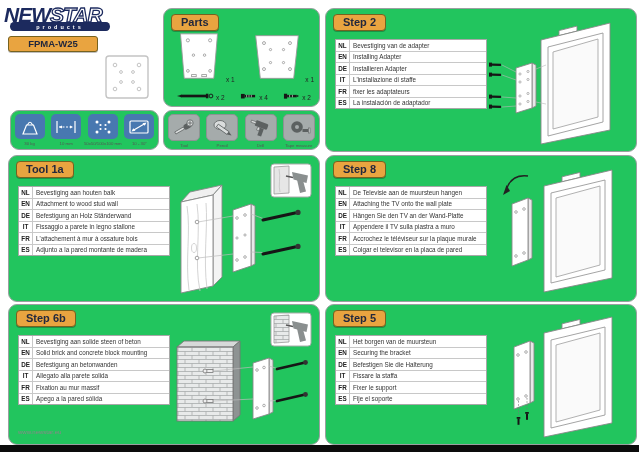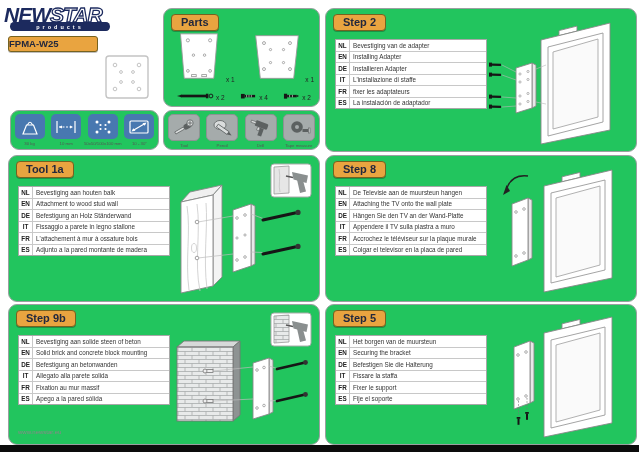--- a/index.html
+++ b/index.html
@@ -28,21 +28,21 @@
   .qty{font-size:6.5px;color:#222;white-space:nowrap;}
   
   .logo{position:absolute;left:4px;top:4px;width:130px;}
   .logo-line{font-style:italic;font-weight:bold;font-size:21px;letter-spacing:-1px;line-height:22px;white-space:nowrap;}
   .logo-new{color:#1C2A5E;}
   .logo-star{color:#fff;-webkit-text-stroke:1.3px #1C2A5E;text-shadow:0 0 0 #1C2A5E;}
   .logo-banner{margin-left:6px;margin-top:-4px;width:100px;height:9px;background:#1C2A5E;
                border-radius:4px/50%;display:flex;align-items:center;justify-content:center;}
   .logo-banner span{color:#fff;font-size:5.5px;letter-spacing:3px;font-weight:bold;}
   .model-badge{margin-left:4px;margin-top:5px;width:88px;background:#E9A440;border:1px solid #76621f;
-               border-radius:3px;text-align:left;font-size:9.5px;font-weight:bold;color:#23283c;
+               border-radius:3px;text-align:center;font-size:9.5px;font-weight:bold;color:#23283c;
                padding:1px 0 2px;box-shadow:0 1px 0 rgba(0,0,0,.25);}
   .website{position:absolute;left:18px;top:429px;font-size:6px;color:#888;}
   .bottom-bar{position:absolute;left:0;top:445px;width:639px;height:7px;background:#0c0c0c;}
 </style>
 </head>
 <body>
 
 <div class="page">
 
   <div class="logo">
@@ -336,21 +336,21 @@
         <polygon points="107,5 122,4 122,31 107,32" fill="#e6e6e6" stroke="#999" stroke-width="0.8"></polygon>
         <path d="M112,7 C 114,15 111,24 113,30" stroke="#bfbfbf" fill="none" stroke-width="0.7"></path>
         <line x1="119" y1="14" x2="126" y2="15.5" stroke="#555" stroke-width="1.5"></line>
         <polygon points="125,10 141,13.5 139.5,21 126.5,17.5" fill="#8a8f8f"></polygon>
         <polygon points="130,17.5 133,31 139,29.5 135.5,16.5" fill="#8a8f8f"></polygon>
       </g>
     </svg>
   </div>
 
   <div class="panel" style="left:8px;top:304px;width:310px;height:139px">
-    <div class="badge">Step 9b</div>
+    <div class="badge">Step 6b</div>
     <div class="lang-table">
         <div class="lang-row">
           <span class="lang-code">NL</span>
           <span class="lang-text">Bevestiging aan solide steen of beton</span>
         </div>
         <div class="lang-row">
           <span class="lang-code">EN</span>
           <span class="lang-text">Solid brick and concrete block mounting</span>
         </div>
         <div class="lang-row">

